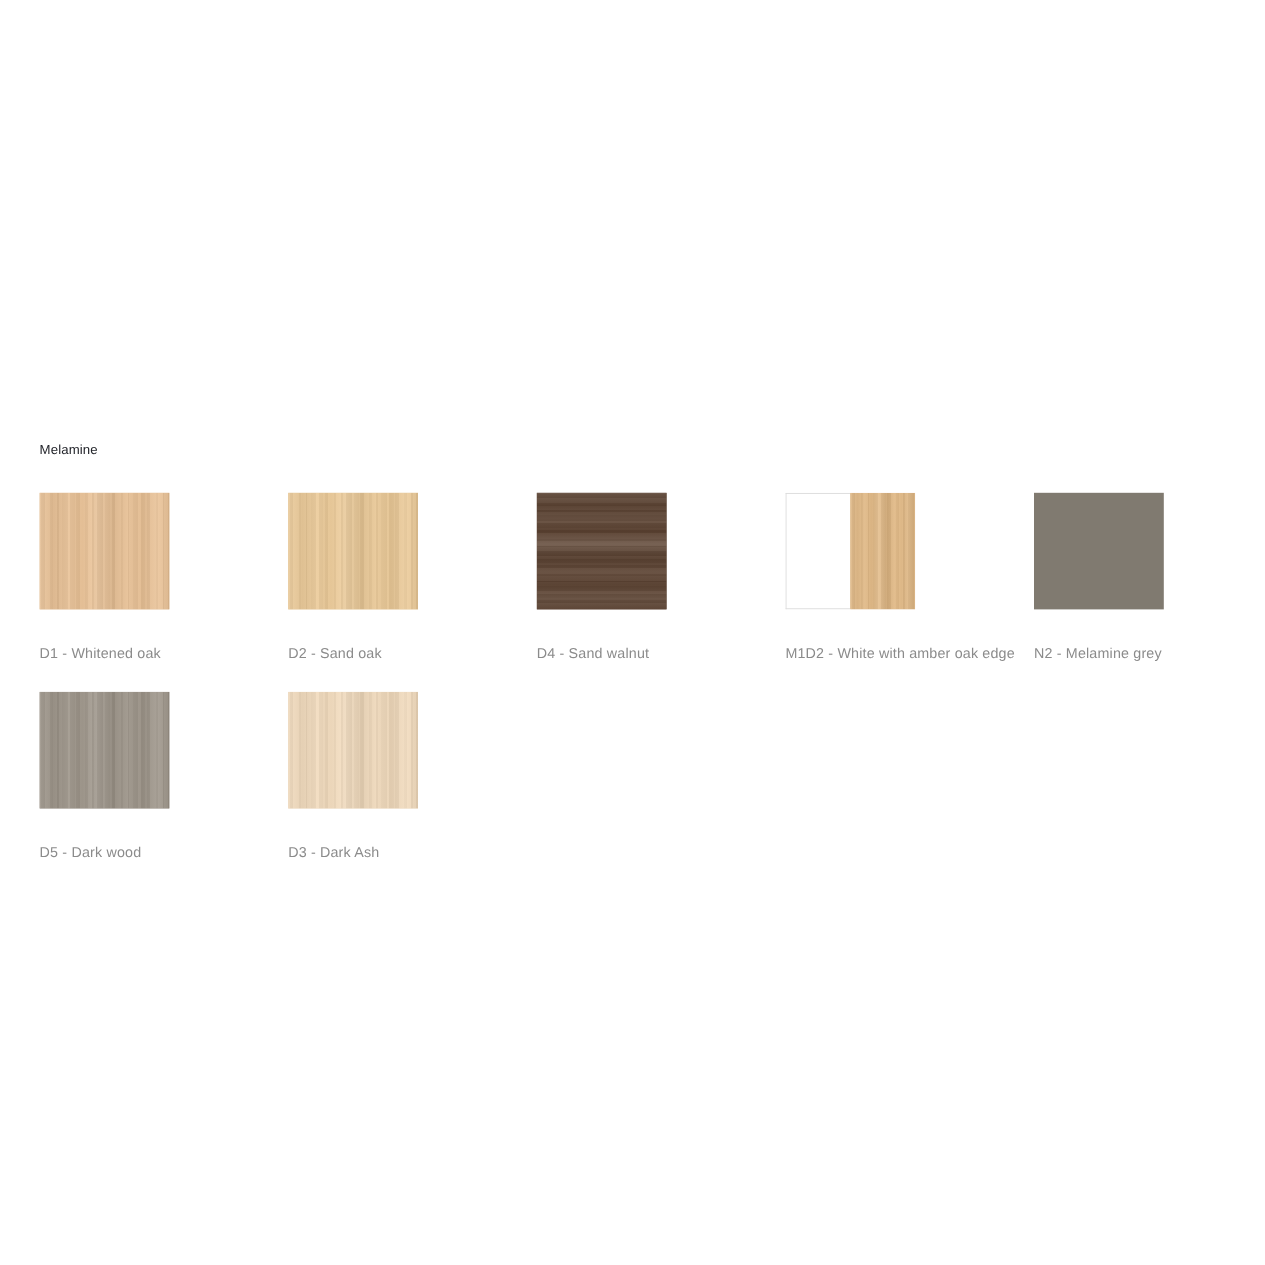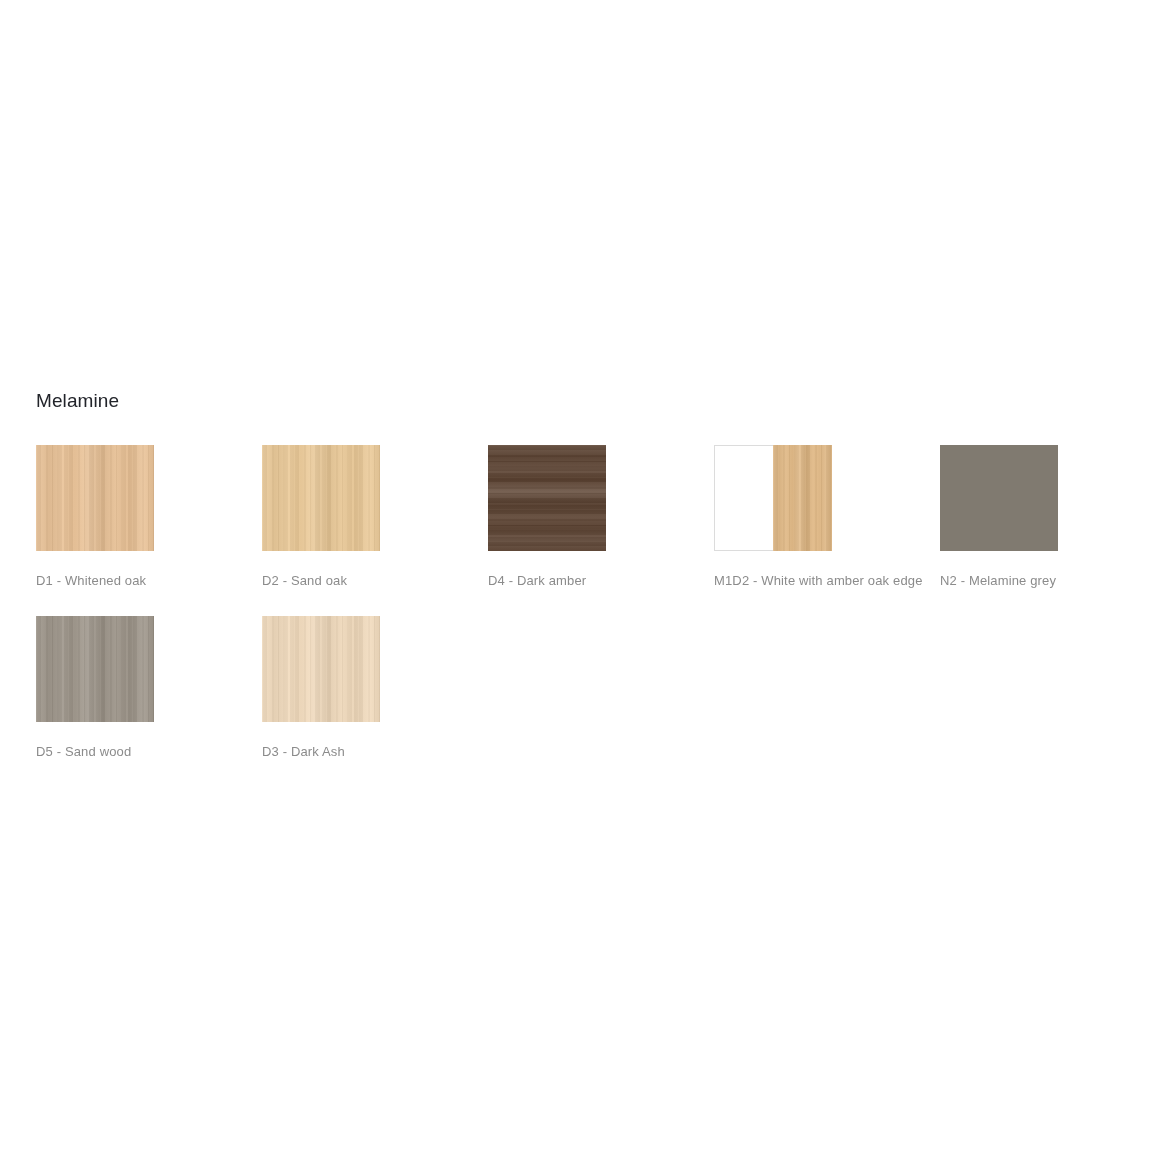--- a/index.html
+++ b/index.html
@@ -22,25 +22,25 @@
   }
 
   #section {
     position: absolute;
     left: 36px;
     top: 390px;
     width: 1100px;
   }
 
   #section-title {
-    font-size: 19px;
+    font-size: 12px;
     font-weight: 400;
     color: #22242a;
     letter-spacing: 0.1px;
-    margin: 0 0 32px 0;
+    margin: 12px 0 32px 0;
     line-height: 1.2;
   }
 
   #swatch-grid {
     display: grid;
     grid-template-columns: repeat(5, 226px);
     grid-auto-rows: auto;
     row-gap: 26px;
   }
 
@@ -65,21 +65,21 @@
   .grain-vert {
     position: absolute;
     inset: 0;
   }
   .grain-horz {
     position: absolute;
     inset: 0;
   }
 
   .swatch-label {
-    margin-top: 22px;
+    margin-top: 32px;
     font-size: 13px;
     color: #8b8b8b;
     line-height: 1.3;
     letter-spacing: 0.15px;
     white-space: nowrap;
   }
 
   
   .split-left, .split-right {
     position: absolute;
@@ -120,42 +120,42 @@
             <div class="grain-vert" style="background-image: repeating-linear-gradient(90deg, rgb(232, 200, 152) 0px, rgb(232, 200, 152) 1.4px, rgb(224, 192, 144) 1.4px, rgb(224, 192, 144) 4.6px, rgb(235, 203, 155) 4.6px, rgb(235, 203, 155) 9.6px, rgb(227, 195, 147) 9.6px, rgb(227, 195, 147) 11.9px, rgb(233, 201, 153) 11.9px, rgb(233, 201, 153) 16px, rgb(222, 190, 142) 16px, rgb(222, 190, 142) 17.4px, rgb(231, 199, 151) 17.4px, rgb(231, 199, 151) 20.6px, rgb(226, 194, 146) 20.6px, rgb(226, 194, 146) 25.6px, rgb(236, 204, 156) 25.6px, rgb(236, 204, 156) 27.9px, rgb(225, 193, 145) 27.9px, rgb(225, 193, 145) 32px, rgb(230, 198, 150) 32px, rgb(230, 198, 150) 33.4px, rgb(223, 191, 143) 33.4px, rgb(223, 191, 143) 36.6px, rgb(234, 202, 154) 36.6px, rgb(234, 202, 154) 41.6px, rgb(228, 196, 148) 41.6px, rgb(228, 196, 148) 43.9px, rgb(237, 205, 157) 43.9px, rgb(237, 205, 157) 48px, rgb(224, 192, 144) 48px, rgb(224, 192, 144) 49.4px, rgb(232, 200, 152) 49.4px, rgb(232, 200, 152) 52.6px, rgb(221, 189, 141) 52.6px, rgb(221, 189, 141) 57.6px, rgb(233, 201, 153) 57.6px, rgb(233, 201, 153) 59.9px, rgb(227, 195, 147) 59.9px, rgb(227, 195, 147) 64px);"></div>
             <div class="grain-vert" style="background-image: linear-gradient(90deg, rgba(255, 255, 255, 0.1) 0%, rgba(0, 0, 0, 0.043) 11%, rgba(255, 255, 255, 0.07) 22%, rgba(0, 0, 0, 0.02) 33%, rgba(255, 255, 255, 0.12) 44%, rgba(0, 0, 0, 0.055) 57%, rgba(255, 255, 255, 0.05) 68%, rgba(0, 0, 0, 0.03) 79%, rgba(255, 255, 255, 0.09) 90%, rgba(0, 0, 0, 0.04) 100%);"></div>
           </div>
           <div class="swatch-label">D2 - Sand oak</div>
         </div>
         <div class="swatch-cell">
           <div class="swatch-chip" style="background-color: rgb(92, 68, 52);">
             <div class="grain-horz" style="background-image: repeating-linear-gradient(rgb(95, 71, 55) 0px, rgb(95, 71, 55) 1.4px, rgb(87, 63, 47) 1.4px, rgb(87, 63, 47) 4.6px, rgb(98, 74, 58) 4.6px, rgb(98, 74, 58) 9.6px, rgb(90, 66, 50) 9.6px, rgb(90, 66, 50) 11.9px, rgb(96, 72, 56) 11.9px, rgb(96, 72, 56) 16px, rgb(85, 61, 45) 16px, rgb(85, 61, 45) 17.4px, rgb(94, 70, 54) 17.4px, rgb(94, 70, 54) 20.6px, rgb(89, 65, 49) 20.6px, rgb(89, 65, 49) 25.6px, rgb(99, 75, 59) 25.6px, rgb(99, 75, 59) 27.9px, rgb(88, 64, 48) 27.9px, rgb(88, 64, 48) 32px, rgb(93, 69, 53) 32px, rgb(93, 69, 53) 33.4px, rgb(86, 62, 46) 33.4px, rgb(86, 62, 46) 36.6px, rgb(97, 73, 57) 36.6px, rgb(97, 73, 57) 41.6px, rgb(91, 67, 51) 41.6px, rgb(91, 67, 51) 43.9px, rgb(100, 76, 60) 43.9px, rgb(100, 76, 60) 48px, rgb(87, 63, 47) 48px, rgb(87, 63, 47) 49.4px, rgb(95, 71, 55) 49.4px, rgb(95, 71, 55) 52.6px, rgb(84, 60, 44) 52.6px, rgb(84, 60, 44) 57.6px, rgb(96, 72, 56) 57.6px, rgb(96, 72, 56) 59.9px, rgb(90, 66, 50) 59.9px, rgb(90, 66, 50) 64px);"></div>
             <div class="grain-horz" style="background-image: linear-gradient(rgba(255, 255, 255, 0.1) 0%, rgba(0, 0, 0, 0.043) 11%, rgba(255, 255, 255, 0.07) 22%, rgba(0, 0, 0, 0.02) 33%, rgba(255, 255, 255, 0.12) 44%, rgba(0, 0, 0, 0.055) 57%, rgba(255, 255, 255, 0.05) 68%, rgba(0, 0, 0, 0.03) 79%, rgba(255, 255, 255, 0.09) 90%, rgba(0, 0, 0, 0.04) 100%);"></div>
           </div>
-          <div class="swatch-label">D4 - Dark amber</div>
+          <div class="swatch-label">D4 - Sand walnut</div>
         </div>
         <div class="swatch-cell">
           <div class="swatch-chip" style="background-color: rgb(255, 255, 255);">
             <div class="split-left" style="background: rgb(255, 255, 255);"></div>
             <div class="split-right" style="background-color: rgb(220, 181, 131);">
               <div class="grain-vert" style="background-image: repeating-linear-gradient(90deg, rgb(223, 184, 134) 0px, rgb(223, 184, 134) 1.4px, rgb(215, 176, 126) 1.4px, rgb(215, 176, 126) 4.6px, rgb(226, 187, 137) 4.6px, rgb(226, 187, 137) 9.6px, rgb(218, 179, 129) 9.6px, rgb(218, 179, 129) 11.9px, rgb(224, 185, 135) 11.9px, rgb(224, 185, 135) 16px, rgb(213, 174, 124) 16px, rgb(213, 174, 124) 17.4px, rgb(222, 183, 133) 17.4px, rgb(222, 183, 133) 20.6px, rgb(217, 178, 128) 20.6px, rgb(217, 178, 128) 25.6px, rgb(227, 188, 138) 25.6px, rgb(227, 188, 138) 27.9px, rgb(216, 177, 127) 27.9px, rgb(216, 177, 127) 32px, rgb(221, 182, 132) 32px, rgb(221, 182, 132) 33.4px, rgb(214, 175, 125) 33.4px, rgb(214, 175, 125) 36.6px, rgb(225, 186, 136) 36.6px, rgb(225, 186, 136) 41.6px, rgb(219, 180, 130) 41.6px, rgb(219, 180, 130) 43.9px, rgb(228, 189, 139) 43.9px, rgb(228, 189, 139) 48px, rgb(215, 176, 126) 48px, rgb(215, 176, 126) 49.4px, rgb(223, 184, 134) 49.4px, rgb(223, 184, 134) 52.6px, rgb(212, 173, 123) 52.6px, rgb(212, 173, 123) 57.6px, rgb(224, 185, 135) 57.6px, rgb(224, 185, 135) 59.9px, rgb(218, 179, 129) 59.9px, rgb(218, 179, 129) 64px);"></div>
               <div class="grain-vert" style="background-image: linear-gradient(90deg, rgba(255, 255, 255, 0.1) 0%, rgba(0, 0, 0, 0.043) 11%, rgba(255, 255, 255, 0.07) 22%, rgba(0, 0, 0, 0.02) 33%, rgba(255, 255, 255, 0.12) 44%, rgba(0, 0, 0, 0.055) 57%, rgba(255, 255, 255, 0.05) 68%, rgba(0, 0, 0, 0.03) 79%, rgba(255, 255, 255, 0.09) 90%, rgba(0, 0, 0, 0.04) 100%);"></div>
             </div>
           </div>
           <div class="swatch-label">M1D2 - White with amber oak edge</div>
         </div>
         <div class="swatch-cell">
           <div class="swatch-chip" style="background-color: rgb(128, 122, 112);"></div>
           <div class="swatch-label">N2 - Melamine grey</div>
         </div>
         <div class="swatch-cell">
           <div class="swatch-chip" style="background-color: rgb(154, 146, 135);">
             <div class="grain-vert" style="background-image: repeating-linear-gradient(90deg, rgb(157, 149, 138) 0px, rgb(157, 149, 138) 1.4px, rgb(149, 141, 130) 1.4px, rgb(149, 141, 130) 4.6px, rgb(160, 152, 141) 4.6px, rgb(160, 152, 141) 9.6px, rgb(152, 144, 133) 9.6px, rgb(152, 144, 133) 11.9px, rgb(158, 150, 139) 11.9px, rgb(158, 150, 139) 16px, rgb(147, 139, 128) 16px, rgb(147, 139, 128) 17.4px, rgb(156, 148, 137) 17.4px, rgb(156, 148, 137) 20.6px, rgb(151, 143, 132) 20.6px, rgb(151, 143, 132) 25.6px, rgb(161, 153, 142) 25.6px, rgb(161, 153, 142) 27.9px, rgb(150, 142, 131) 27.9px, rgb(150, 142, 131) 32px, rgb(155, 147, 136) 32px, rgb(155, 147, 136) 33.4px, rgb(148, 140, 129) 33.4px, rgb(148, 140, 129) 36.6px, rgb(159, 151, 140) 36.6px, rgb(159, 151, 140) 41.6px, rgb(153, 145, 134) 41.6px, rgb(153, 145, 134) 43.9px, rgb(162, 154, 143) 43.9px, rgb(162, 154, 143) 48px, rgb(149, 141, 130) 48px, rgb(149, 141, 130) 49.4px, rgb(157, 149, 138) 49.4px, rgb(157, 149, 138) 52.6px, rgb(146, 138, 127) 52.6px, rgb(146, 138, 127) 57.6px, rgb(158, 150, 139) 57.6px, rgb(158, 150, 139) 59.9px, rgb(152, 144, 133) 59.9px, rgb(152, 144, 133) 64px);"></div>
             <div class="grain-vert" style="background-image: linear-gradient(90deg, rgba(255, 255, 255, 0.1) 0%, rgba(0, 0, 0, 0.043) 11%, rgba(255, 255, 255, 0.07) 22%, rgba(0, 0, 0, 0.02) 33%, rgba(255, 255, 255, 0.12) 44%, rgba(0, 0, 0, 0.055) 57%, rgba(255, 255, 255, 0.05) 68%, rgba(0, 0, 0, 0.03) 79%, rgba(255, 255, 255, 0.09) 90%, rgba(0, 0, 0, 0.04) 100%);"></div>
           </div>
-          <div class="swatch-label">D5 - Sand wood</div>
+          <div class="swatch-label">D5 - Dark wood</div>
         </div>
         <div class="swatch-cell">
           <div class="swatch-chip" style="background-color: rgb(235, 213, 184);">
             <div class="grain-vert" style="background-image: repeating-linear-gradient(90deg, rgb(238, 216, 187) 0px, rgb(238, 216, 187) 1.4px, rgb(230, 208, 179) 1.4px, rgb(230, 208, 179) 4.6px, rgb(241, 219, 190) 4.6px, rgb(241, 219, 190) 9.6px, rgb(233, 211, 182) 9.6px, rgb(233, 211, 182) 11.9px, rgb(239, 217, 188) 11.9px, rgb(239, 217, 188) 16px, rgb(228, 206, 177) 16px, rgb(228, 206, 177) 17.4px, rgb(237, 215, 186) 17.4px, rgb(237, 215, 186) 20.6px, rgb(232, 210, 181) 20.6px, rgb(232, 210, 181) 25.6px, rgb(242, 220, 191) 25.6px, rgb(242, 220, 191) 27.9px, rgb(231, 209, 180) 27.9px, rgb(231, 209, 180) 32px, rgb(236, 214, 185) 32px, rgb(236, 214, 185) 33.4px, rgb(229, 207, 178) 33.4px, rgb(229, 207, 178) 36.6px, rgb(240, 218, 189) 36.6px, rgb(240, 218, 189) 41.6px, rgb(234, 212, 183) 41.6px, rgb(234, 212, 183) 43.9px, rgb(243, 221, 192) 43.9px, rgb(243, 221, 192) 48px, rgb(230, 208, 179) 48px, rgb(230, 208, 179) 49.4px, rgb(238, 216, 187) 49.4px, rgb(238, 216, 187) 52.6px, rgb(227, 205, 176) 52.6px, rgb(227, 205, 176) 57.6px, rgb(239, 217, 188) 57.6px, rgb(239, 217, 188) 59.9px, rgb(233, 211, 182) 59.9px, rgb(233, 211, 182) 64px);"></div>
             <div class="grain-vert" style="background-image: linear-gradient(90deg, rgba(255, 255, 255, 0.1) 0%, rgba(0, 0, 0, 0.043) 11%, rgba(255, 255, 255, 0.07) 22%, rgba(0, 0, 0, 0.02) 33%, rgba(255, 255, 255, 0.12) 44%, rgba(0, 0, 0, 0.055) 57%, rgba(255, 255, 255, 0.05) 68%, rgba(0, 0, 0, 0.03) 79%, rgba(255, 255, 255, 0.09) 90%, rgba(0, 0, 0, 0.04) 100%);"></div>
           </div>
           <div class="swatch-label">D3 - Dark Ash</div>
         </div>
       </div>
   </section>

